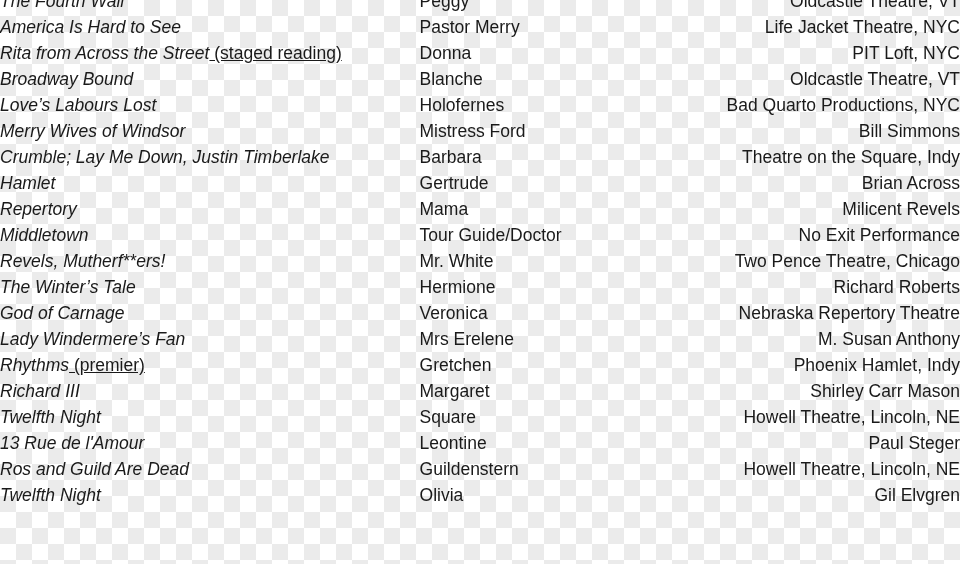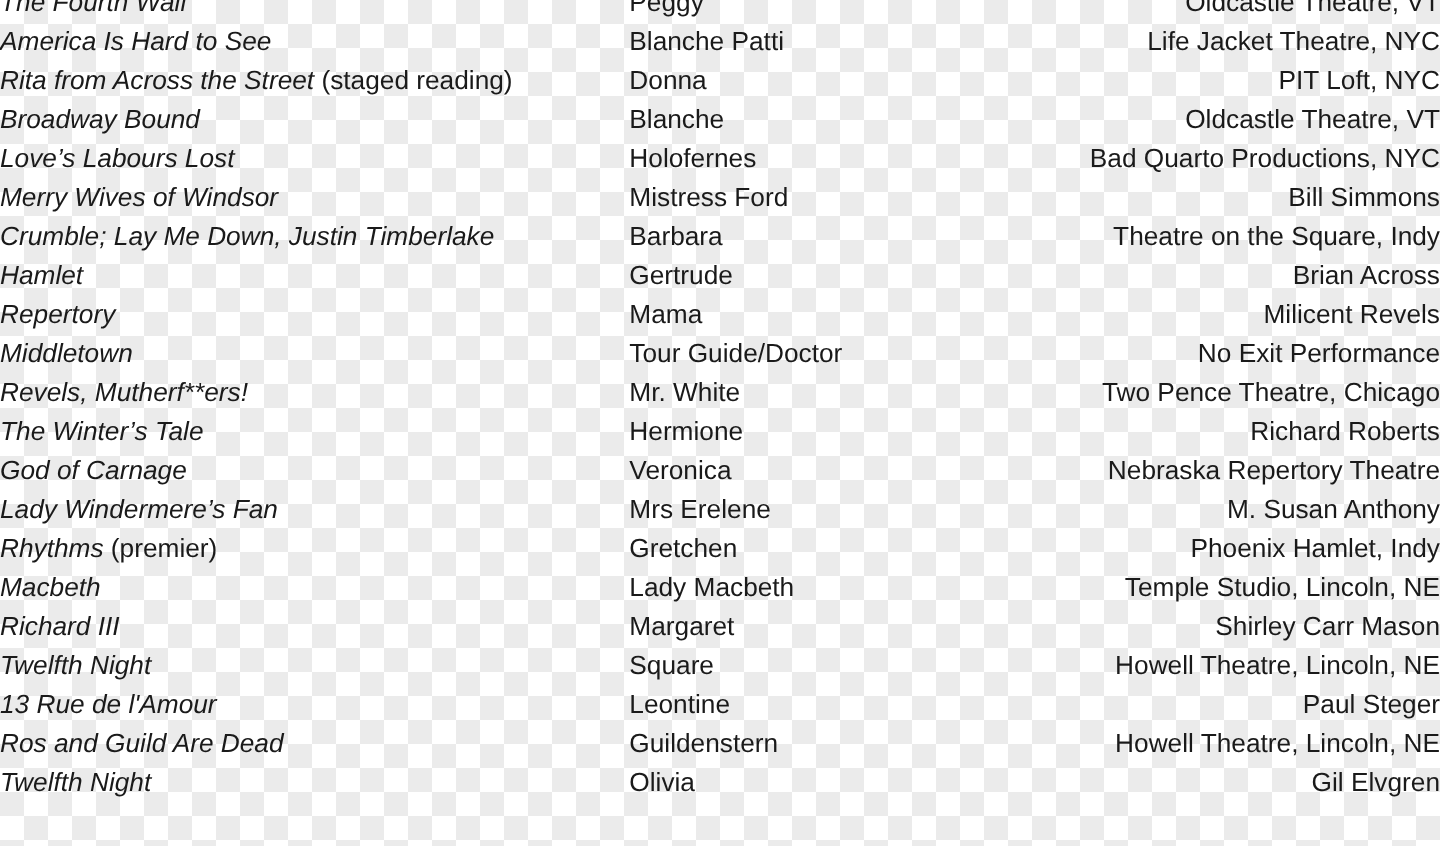--- a/index.html
+++ b/index.html
@@ -60,35 +60,36 @@
   td.col-venue {
     width: 273px;
     padding-right: 27px;
     text-align: right;
     font-style: normal;
   }
 
   
   .roman {
     font-style: normal;
+    text-decoration: underline;
   }
 </style>
 </head>
 <body>
 
 <table id="credits-table">
   <tbody>
       <tr>
         <td class="col-production"><span>The Fourth Wall</span></td>
         <td class="col-role">Peggy</td>
         <td class="col-venue">Oldcastle Theatre, VT</td>
       </tr>
       <tr>
         <td class="col-production"><span>America Is Hard to See</span></td>
-        <td class="col-role">Blanche Patti</td>
+        <td class="col-role">Pastor Merry</td>
         <td class="col-venue">Life Jacket Theatre, NYC</td>
       </tr>
       <tr>
         <td class="col-production"><span>Rita from Across the Street</span><span class="roman"> (staged reading)</span></td>
         <td class="col-role">Donna</td>
         <td class="col-venue">PIT Loft, NYC</td>
       </tr>
       <tr>
         <td class="col-production"><span>Broadway Bound</span></td>
         <td class="col-role">Blanche</td>
@@ -143,25 +144,20 @@
         <td class="col-production"><span>Lady Windermere’s Fan</span></td>
         <td class="col-role">Mrs Erelene</td>
         <td class="col-venue">M. Susan Anthony</td>
       </tr>
       <tr>
         <td class="col-production"><span>Rhythms</span><span class="roman"> (premier)</span></td>
         <td class="col-role">Gretchen</td>
         <td class="col-venue">Phoenix Hamlet, Indy</td>
       </tr>
       <tr>
-        <td class="col-production"><span>Macbeth</span></td>
-        <td class="col-role">Lady Macbeth</td>
-        <td class="col-venue">Temple Studio, Lincoln, NE</td>
-      </tr>
-      <tr>
         <td class="col-production"><span>Richard III</span></td>
         <td class="col-role">Margaret</td>
         <td class="col-venue">Shirley Carr Mason</td>
       </tr>
       <tr>
         <td class="col-production"><span>Twelfth Night</span></td>
         <td class="col-role">Square</td>
         <td class="col-venue">Howell Theatre, Lincoln, NE</td>
       </tr>
       <tr>

